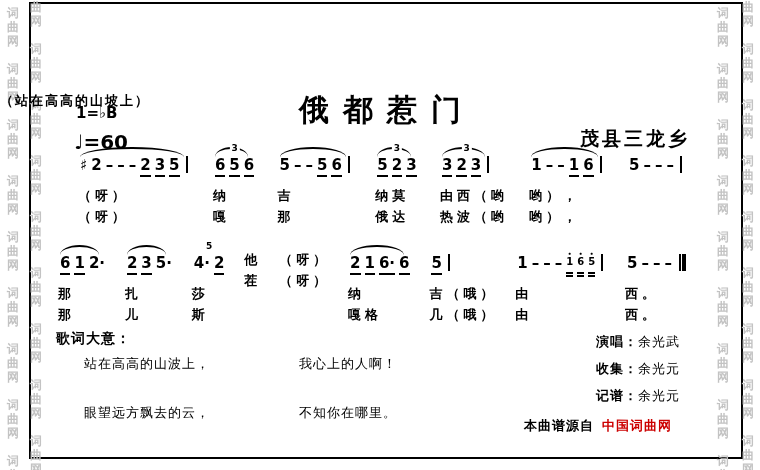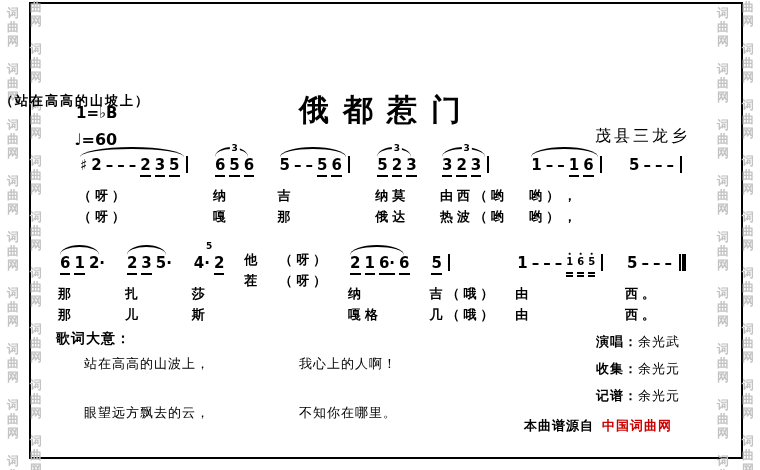--- a/index.html
+++ b/index.html
@@ -12,23 +12,23 @@
       line-height:14px;white-space:pre-line;font-weight:bold;user-select:none;}
   .wm1{left:4px;top:6px;}  .wm2{left:27px;top:-14px;}
   .wm3{left:714px;top:6px;} .wm4{left:739px;top:-14px;}
   
   .title{position:absolute;left:0;top:42px;width:760px;text-align:center;
          font-size:30px;font-weight:bold;letter-spacing:14px;text-indent:14px;margin-top:48px;}
   .subtitle{position:absolute;left:0;top:92px;width:760px;
             font-size:13px;font-weight:bold;letter-spacing:2px;}
   .keysig{position:absolute;left:76px;top:104px;font-size:15px;font-weight:bold;
           font-family:"DejaVu Sans",sans-serif;}
-  .tempo{position:absolute;left:74px;top:130px;font-size:16px;font-weight:bold;
+  .tempo{position:absolute;left:74px;top:130px;font-size:20px;font-weight:bold;
          font-family:"DejaVu Sans",sans-serif;}
-  .region{position:absolute;right:70px;top:126px;font-size:16px;font-weight:normal;letter-spacing:3px;}
+  .region{position:absolute;right:70px;top:126px;font-size:19px;font-weight:bold;letter-spacing:3px;}
   
   .sys{position:absolute;display:flex;justify-content:space-between;gap:4px;}
   .sys1{left:78px;top:146px;width:608px;}
   .sys2{left:58px;top:244px;width:628px;}
   .mcol{display:flex;flex-direction:column;align-items:flex-start;}
   .notes{position:relative;padding-top:10px;height:24px;white-space:nowrap;
          font-family:"DejaVu Sans",sans-serif;font-weight:bold;font-size:15px;}
   .arc{position:absolute;left:2px;right:8px;top:1px;height:8px;
        border-top:2px solid #000;border-radius:50% 50% 0 0/100% 100% 0 0;}
   .tu{position:absolute;top:-3px;left:50%;transform:translateX(-50%);font-size:9px;

